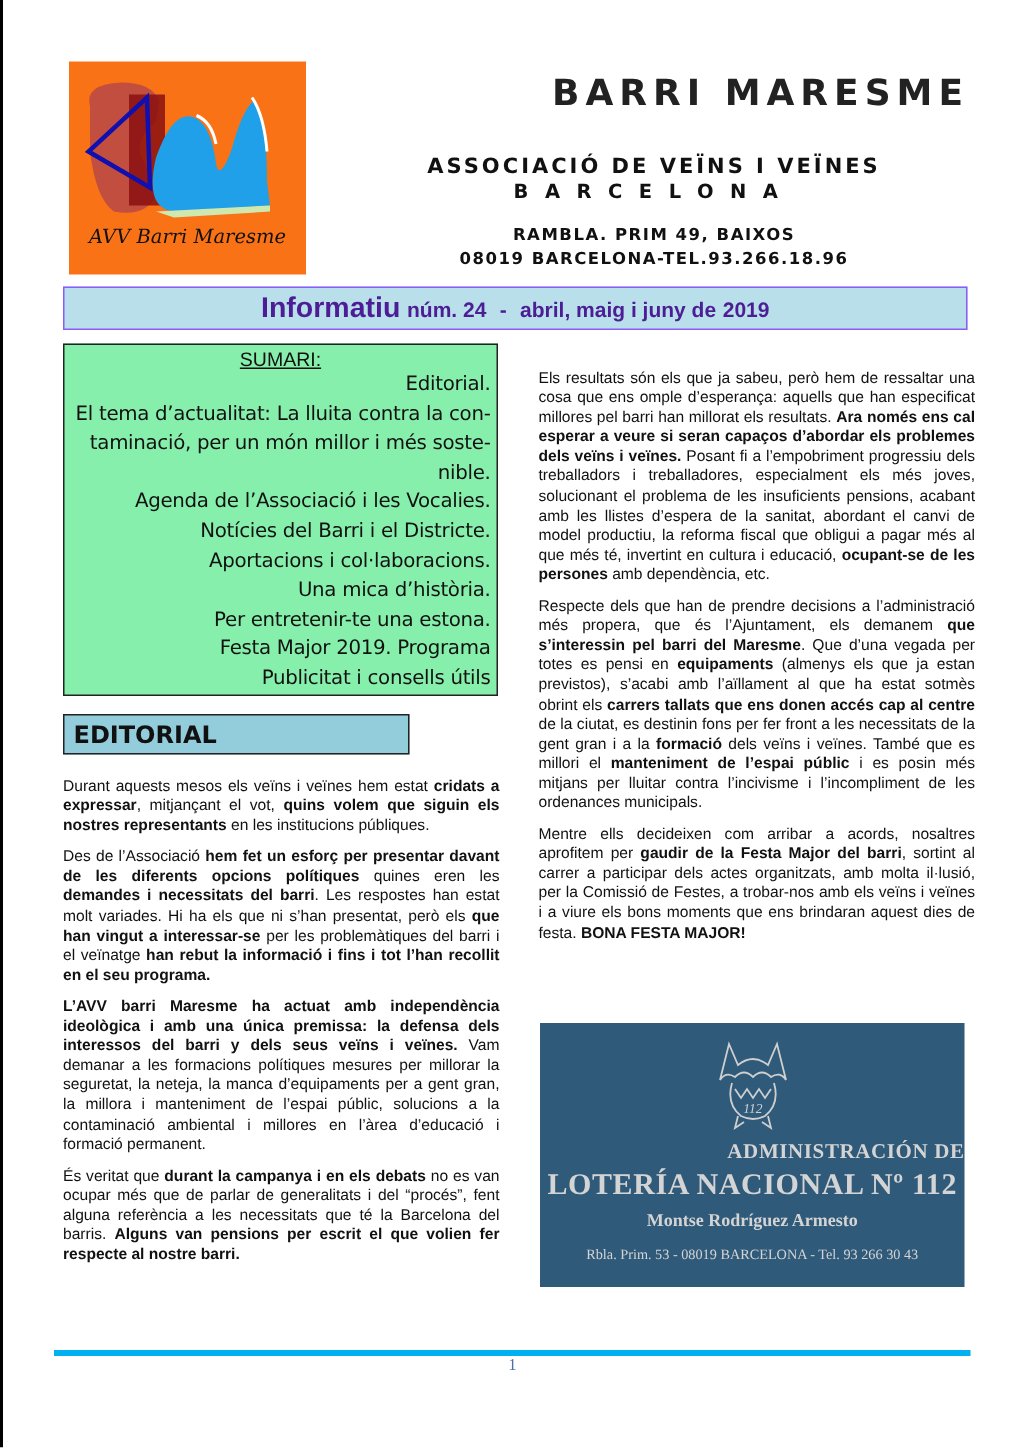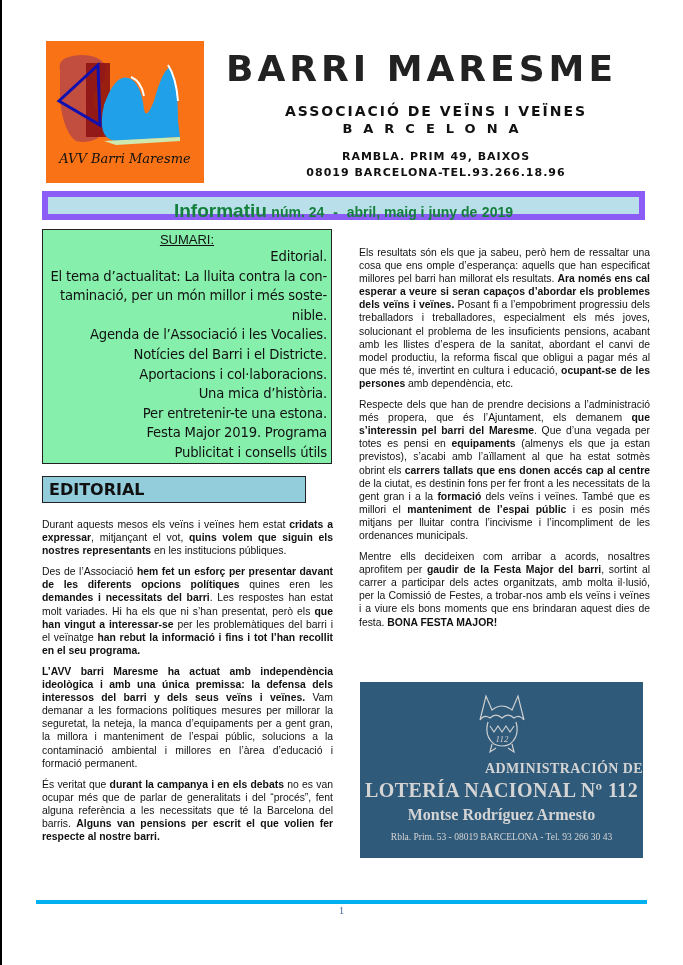--- a/index.html
+++ b/index.html
@@ -11,64 +11,64 @@
   }
   .left-rule { position:absolute; left:0; top:0; width:2px; height:965px; background:#000; }
 
   
   .logo { position:absolute; left:46px; top:41px; width:158px; height:142px; background:#f97316; overflow:hidden; }
   .logo svg { position:absolute; left:0; top:0; }
   .logo-caption { position:absolute; left:0; right:0; top:110px; text-align:center;
     font-family:"DejaVu Serif", serif; font-style:italic; font-size:13px; color:#111; }
 
   
-  .masthead-title { position:absolute; left:226px; top:48px; width:420px; text-align:left;
-    font-family:"DejaVu Sans", sans-serif; font-weight:bold; font-size:36px; letter-spacing:4px; color:#222; }
+  .masthead-title { position:absolute; left:226px; top:48px; width:420px; text-align:right;
+    font-family:"DejaVu Sans", sans-serif; font-weight:bold; font-size:24px; letter-spacing:4px; color:#222; }
   .masthead-sub1 { position:absolute; left:226px; top:103px; width:420px; text-align:center;
     font-family:"DejaVu Sans", sans-serif; font-weight:bold; font-size:14px; letter-spacing:2px; color:#111; }
   .masthead-sub2 { position:absolute; left:226px; top:121px; width:420px; text-align:center;
     font-family:"DejaVu Sans", sans-serif; font-weight:bold; font-size:13px; letter-spacing:11px; color:#111; }
   .masthead-addr1 { position:absolute; left:226px; top:150px; width:420px; text-align:center;
     font-family:"DejaVu Sans", sans-serif; font-weight:bold; font-size:11px; letter-spacing:1px; color:#111; }
   .masthead-addr2 { position:absolute; left:226px; top:166px; width:420px; text-align:center;
     font-family:"DejaVu Sans", sans-serif; font-weight:bold; font-size:11px; letter-spacing:1px; color:#111; }
 
   
   .issue-bar { position:absolute; left:42px; top:191px; width:603px; height:29px; background:#b8dfea;
-    border:6px solid #8b5cf6; box-sizing:border-box; text-align:center; line-height:27px;
-    font-family:"Liberation Sans", sans-serif; color:#15803d; }
+    border:1px solid #8b5cf6; box-sizing:border-box; text-align:center; line-height:27px;
+    font-family:"Liberation Sans", sans-serif; color:#4c1d95; }
   .issue-big { font-size:19px; font-weight:bold; }
   .issue-small { font-size:14px; font-weight:bold; }
 
   
   .sumari { position:absolute; left:42px; top:229px; width:290px; height:235px; background:#86efac;
     border:1px solid #222; box-sizing:border-box; padding:2px 4px 0 4px; }
   .sumari-title { text-align:center; font-family:"Liberation Sans", sans-serif; font-size:13px; text-decoration:underline; line-height:15px; }
   .sumari-item { font-family:"DejaVu Sans", sans-serif; font-size:13.2px; line-height:19.6px; color:#111; letter-spacing:-0.2px;text-align:right; }
 
   
-  .editorial-head { position:absolute; left:42px; top:476px; width:264px; height:27px; background:#93cddc;
+  .editorial-head { position:absolute; left:42px; top:476px; width:231px; height:27px; background:#93cddc;
     border:1px solid #222; box-sizing:border-box; padding-left:6px; line-height:25px;
     font-family:"DejaVu Sans", sans-serif; font-weight:bold; font-size:16px; color:#111; }
 
   
   .col { position:absolute; font-family:"Liberation Sans", sans-serif; font-size:10.4px; line-height:13.1px;
     text-align:justify; color:#111; }
   .col p { margin:0 0 8px 0; }
   .col b { font-weight:bold; }
   .col-left { left:42px; top:518px; width:291px; }
   .col-right { left:359px; top:246px; width:291px; }
 
   
   .ad { position:absolute; left:360px; top:682px; width:283px; height:176px; background:#2f5a7a; color:#d4d4d4; text-align:center;
     font-family:"Liberation Serif", serif; }
   .ad-emblem { position:absolute; left:114px; top:10px; }
   .ad-line1 { position:absolute; left:0; right:0; top:79px; font-size:14px; font-weight:bold; letter-spacing:0.4px;text-align:right; }
   .ad-line2 { position:absolute; left:0; right:0; top:97px; font-size:20px; font-weight:bold; letter-spacing:0.4px; }
-  .ad-name { position:absolute; left:0; right:0; top:124px; font-size:16px; font-weight:bold; }
+  .ad-name { position:absolute; left:0; right:0; top:124px; font-size:12px; font-weight:bold; }
   .ad-addr { position:absolute; left:0; right:0; top:150px; font-size:9.5px; }
 
   
   .footer-rule { position:absolute; left:36px; top:900px; width:611px; height:4px; background:#00b0f0; }
   .page-num { position:absolute; left:0; width:683px; top:904px; text-align:center;
     font-family:"Liberation Serif", serif; font-size:11px; color:#4a6fa5; }
 </style>
 </head>
 <body>
 

